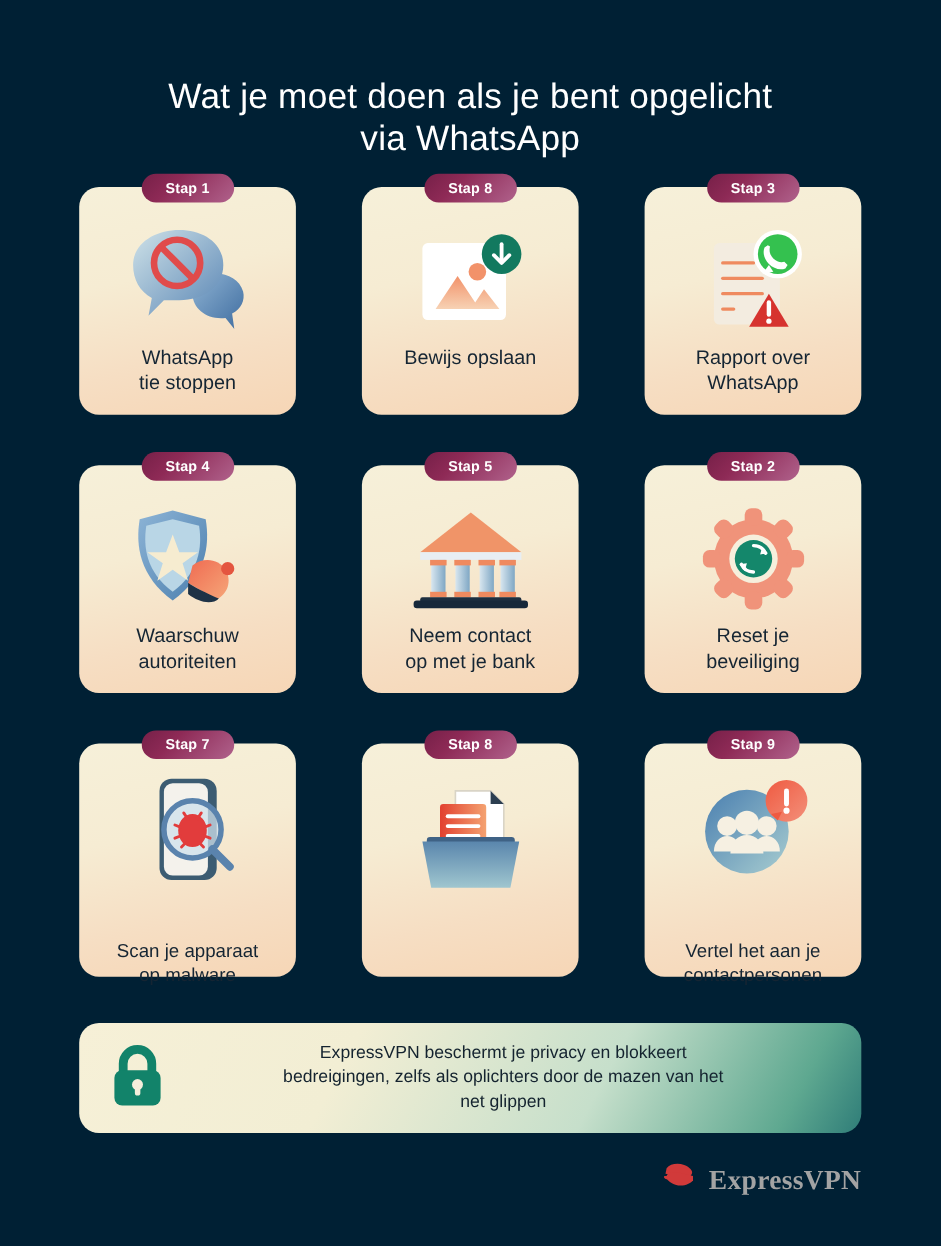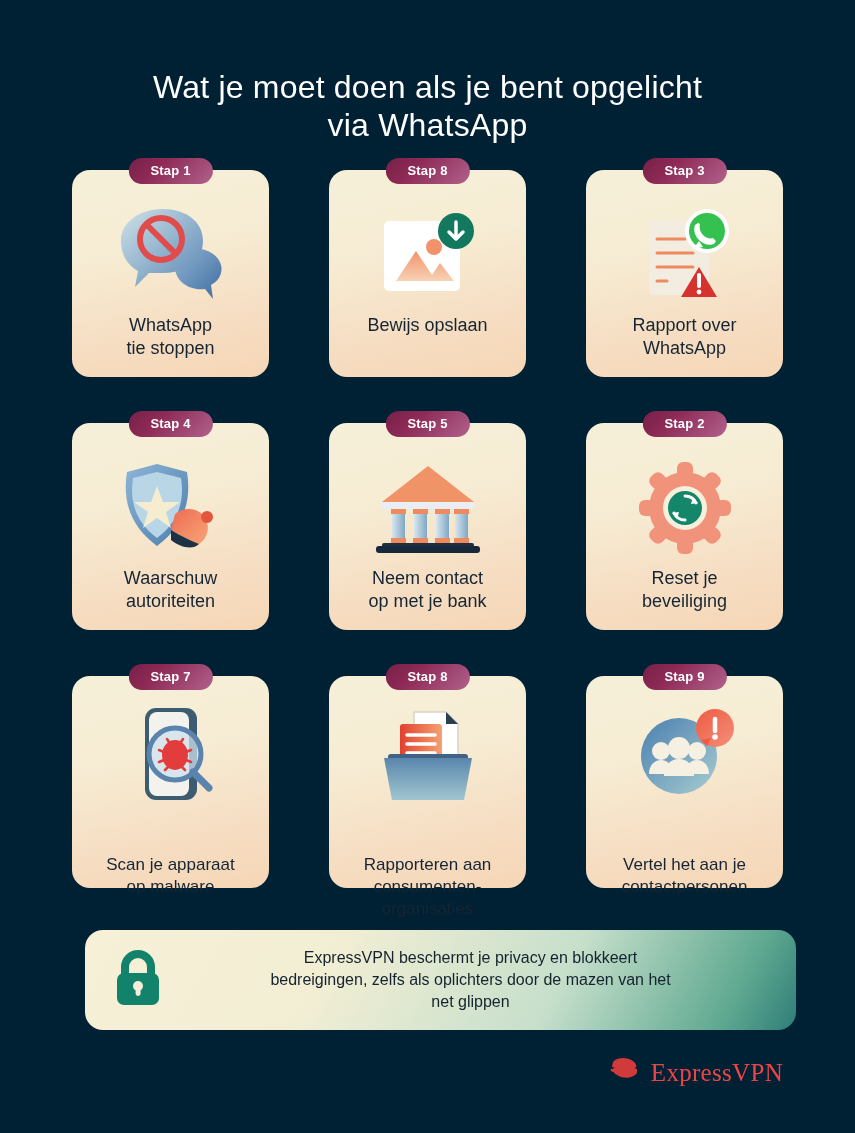--- a/index.html
+++ b/index.html
@@ -71,21 +71,21 @@
     font-size: 18px;
     line-height: 23px;
     text-align: center;
     padding: 0 8px;
   }
   .card.tall .card-label { font-size: 17px; line-height: 22px; }
 
   
   .banner {
     position: absolute;
-    left: 85px; top: 930px;
+    left: 72px; top: 930px;
     width: 711px; height: 100px;
     border-radius: 18px;
     background: linear-gradient(118deg, #f6f0d7 0%, #f2eed4 34%, #c6dfcb 66%, #5ea890 90%, #2f7d78 100%);
     display: flex;
     align-items: center;
     padding: 0 26px;
   }
   .banner-text {
     flex: 1;
     text-align: center;
@@ -97,24 +97,24 @@
 
   
   .logo {
     position: absolute;
     right: 72px; top: 1055px;
     display: flex;
     align-items: center;
     gap: 9px;
   }
   .logo-word {
-    color: #ef4444;
+    color: #a3a3a3;
     font-family: "Liberation Serif", serif;
     font-size: 25px;
-    font-weight: 400;
+    font-weight: 700;
     letter-spacing: 0.3px;
   }
 </style>
 </head>
 <body>
 
 <div class="page">
 
   <div class="title">
     <span>Wat je moet doen als je bent opgelicht</span>
@@ -343,25 +343,20 @@
           <rect x="30" y="22" width="42" height="40" rx="3" fill="url(#doc8)"></rect>
           <g stroke="#ffffff" stroke-width="3.5" stroke-linecap="round">
             <line x1="37" y1="33" x2="65" y2="33"></line>
             <line x1="37" y1="42" x2="65" y2="42"></line>
             <line x1="37" y1="51" x2="65" y2="51"></line>
           </g>
           <rect x="18" y="52" width="80" height="8" rx="3" fill="#3f6285"></rect>
           <path d="M14 56 L102 56 L94 98 L22 98 Z" fill="url(#fold8)"></path>
         </svg>
       </div>
-      <div class="card-label">
-        <span>Rapporteren aan</span><br>
-        <span>consumenten-</span><br>
-        <span>organisaties</span>
-      </div>
     </div>
 
     <div class="card tall">
       <div class="badge">Stap 9</div>
       <div class="icon-wrap">
         <svg width="116" height="104" viewBox="0 0 116 104">
           <defs>
             <linearGradient id="circ9" x1="0" y1="0" x2="1" y2="1">
               <stop offset="0" stop-color="#4a7fb0"></stop>
                 <stop offset="1" stop-color="#a8cdd0"></stop>

